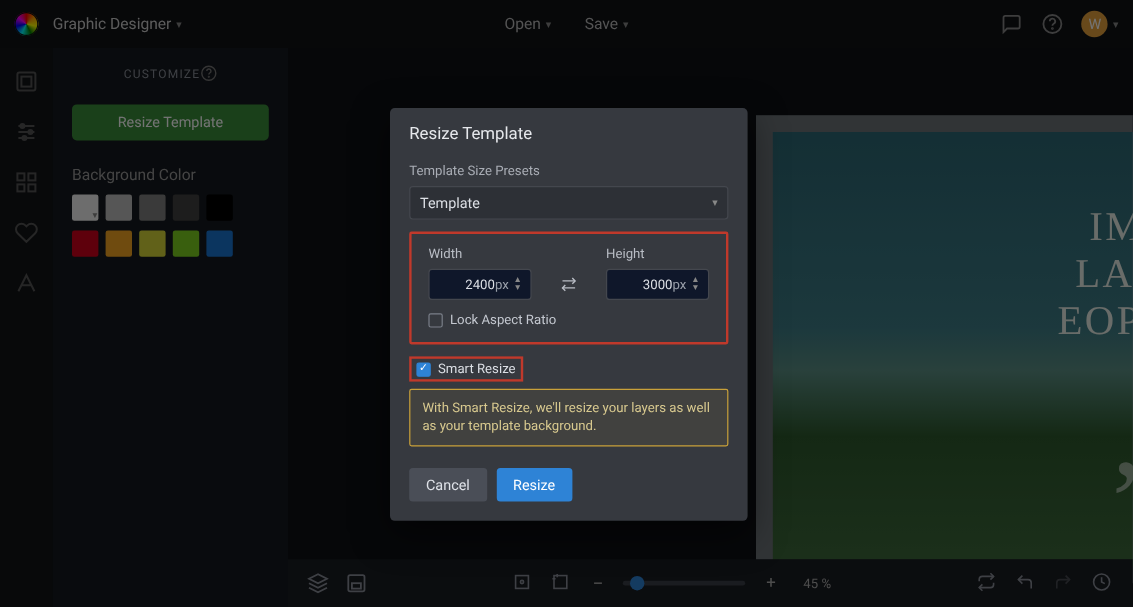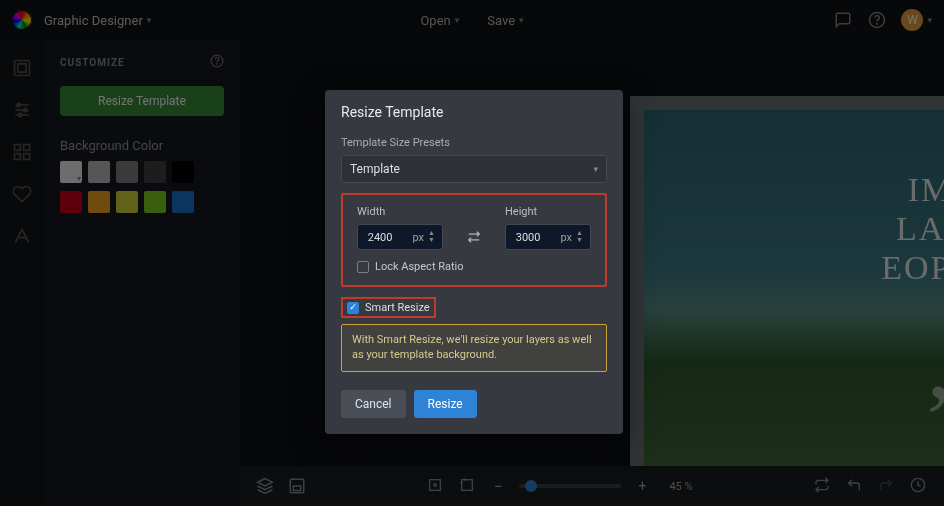--- a/index.html
+++ b/index.html
@@ -12,21 +12,21 @@
   .topbar .right { margin-left:auto; display:flex; align-items:center; gap:14px; }
   .topbar .right .iconbtn { width:20px; height:20px; color:#888; display:flex; align-items:center; justify-content:center; }
   .avatar { width:22px; height:22px; border-radius:50%; background:#e6a23c; color:#fff; font-size:12px; display:flex; align-items:center; justify-content:center; }
 
   .app { display:flex; height:466px; position:relative; }
 
   .rail { width:44px; background:#131518; display:flex; flex-direction:column; align-items:center; padding-top:18px; gap:22px; color:#555; }
   .rail .ricon { width:20px; height:20px; color:#555; }
 
   .sidebar { width:196px; background:#161a1f; padding:14px 16px; color:#999; }
-  .sidebar .heading { font-size:10px; letter-spacing:1px; color:#8a8f99; text-transform:uppercase; display:flex; align-items:center; justify-content:space-between;font-weight:bold;}
+  .sidebar .heading { font-size:10px; letter-spacing:1px; color:#8a8f99; text-transform:uppercase; display:flex; align-items:center; justify-content:center;}
   .sidebar .resize-btn { margin-top:16px; background:#3a8f3a; color:#fff; font-size:12px; padding:8px 0; text-align:center; border-radius:4px; }
   .sidebar .dims { text-align:center; font-size:11px; color:#aaa; margin-top:10px; }
   .sidebar .sublabel { font-size:13px; color:#999; margin-top:22px; }
   .swatch-row { display:flex; gap:6px; margin-top:8px; }
   .swatch { width:22px; height:22px; border-radius:2px; position:relative; }
 
   .canvas-area { flex:1; background:#0f1114; position:relative; overflow:hidden; }
   .artboard { position:absolute; left:390px; top:56px; width:405px; height:390px; background:#6e7479; padding:14px; transform:translateX(0); }
   .art { width:100%; height:100%; background:linear-gradient(180deg,#2d6875 0%, #3e7d87 45%, #5c9085 55%, #2e5a2e 70%, #3e6a3c 100%); position:relative; overflow:hidden; }
   .quote { position:absolute; right:24px; top:60px; text-align:right; font-family:Georgia,serif; }
@@ -45,21 +45,21 @@
   .modal { position:absolute; left:325px; top:90px; width:298px; background:#36393f; border-radius:4px; box-shadow:0 10px 30px rgba(0,0,0,0.5); z-index:30; color:#dcdfe5; font-size:12px; }
   .modal .title { padding:14px 16px 12px; font-size:14px; color:#e6e8ec; }
   .modal .body { padding:0 16px 16px; }
   .modal .label { font-size:11px; color:#a9adb5; margin-top:4px; margin-bottom:6px; }
   .select { background:#2d3036; border:1px solid #44474e; border-radius:3px; padding:6px 8px; display:flex; align-items:center; justify-content:space-between; font-size:12px; color:#dcdfe5;}
   .dims-box { border:2px solid #c0392b; padding:10px 14px 12px; margin-top:10px; border-radius:2px; }
   .dimrow { display:flex; align-items:flex-end; gap:22px; }
   .dimcol { flex:1; }
   .dimlabel { font-size:11px; color:#b9bdc5; margin-bottom:6px; display:block;}
   .numinput { background:#0f172a; border:1px solid #44474e; border-radius:3px; height:26px; display:flex; align-items:center; justify-content:flex-end; padding:0 18px 0 6px; font-size:11px; color:#dcdfe5; position:relative; }
-  .numinput .unit { color:#9aa0aa; margin-left:20px; }
+  .numinput .unit { color:#9aa0aa; margin-left:0; }
   .spin { position:absolute; right:4px; top:0; bottom:0; width:10px; display:flex; flex-direction:column; justify-content:center; gap:0; color:#888; font-size:7px; line-height:7px; }
   .swap { width:18px; height:26px; display:flex; align-items:center; justify-content:center; color:#b9bdc5; }
   .checkrow { display:flex; align-items:center; gap:6px; margin-top:10px; font-size:11px; color:#c4c8d0; }
   .checkbox { width:12px; height:12px; border:1px solid #7a7f89; border-radius:2px; display:flex; align-items:center; justify-content:center; }
   .checkbox.checked { background:#2e83d6; border-color:#2e83d6; }
   .checkbox.checked::after { content:"✓"; color:#fff; font-size:9px; line-height:1; }
   .smart-box { border:2px solid #c0392b; display:inline-flex; align-items:center; gap:6px; padding:2px 4px; margin-top:10px; }
   .tip { border:1px solid #c9a13a; background:rgba(201,161,58,0.08); color:#d8c98f; font-size:11px; padding:8px 10px; margin-top:6px; border-radius:2px; line-height:1.35; }
   .btnrow { display:flex; gap:8px; margin-top:18px; }
   .btn { padding:7px 14px; border-radius:3px; font-size:12px; }

